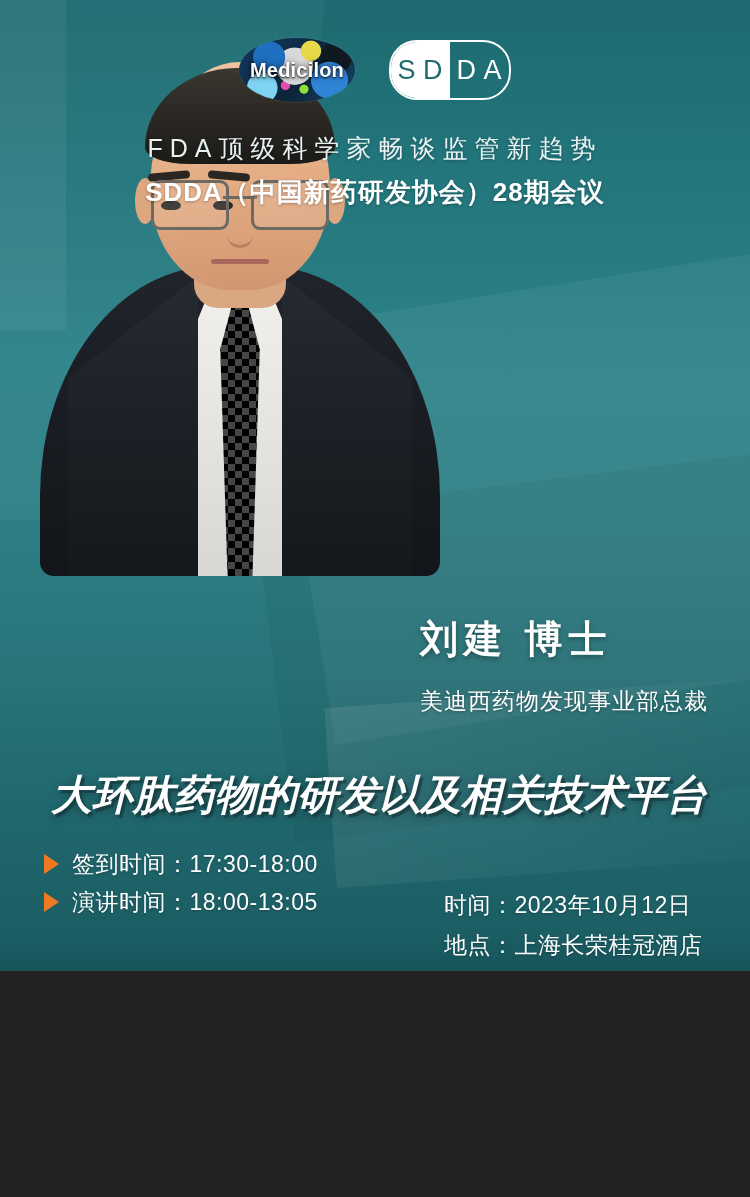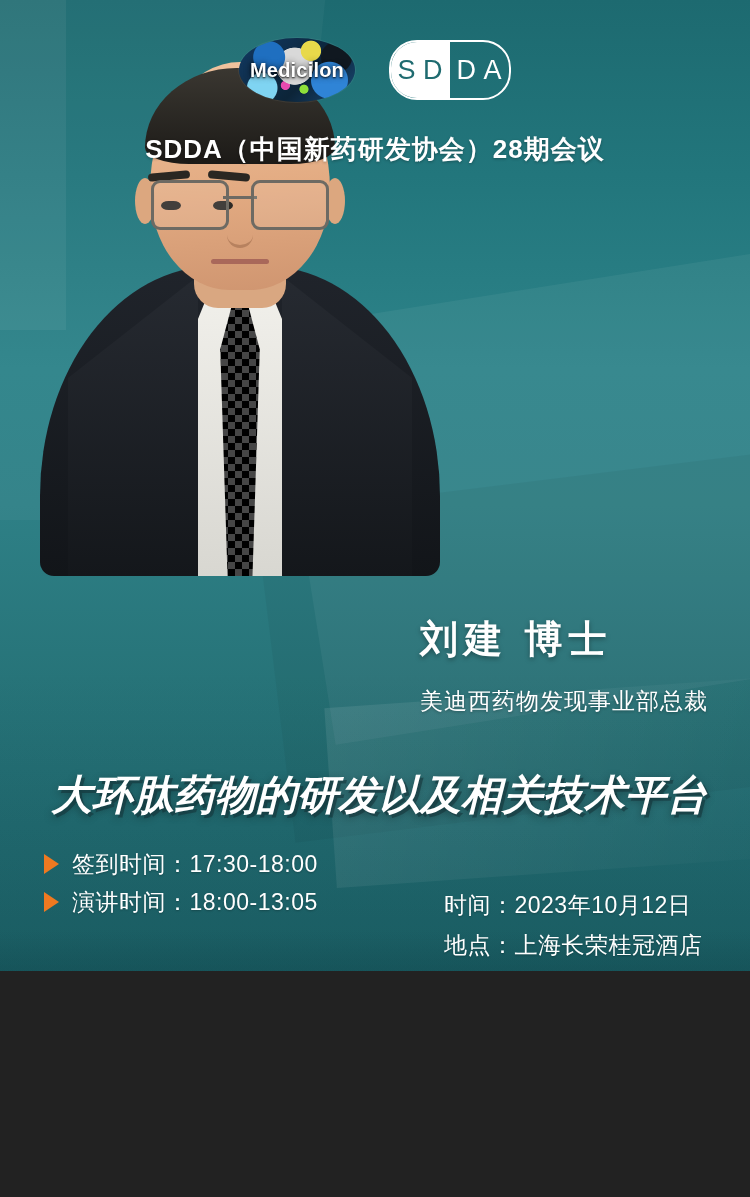--- a/index.html
+++ b/index.html
@@ -305,20 +305,21 @@
         <span>D</span>
       </div>
       <div class="sdda-half right">
         <span>D</span>
         <span>A</span>
       </div>
     </div>
   </div>
 
   <div class="headline-block">
+    <div class="kicker">FDA顶级科学家畅谈监管新趋势</div>
     <div class="sub-title">SDDA（中国新药研发协会）28期会议</div>
   </div>
 
   <div class="speaker">
     <div class="sp-shadow"></div>
     <div class="sp-body"></div>
     <div class="sp-shirt"></div>
     <div class="sp-tie"></div>
     <div class="sp-lapel-l"></div>
     <div class="sp-lapel-r"></div>

